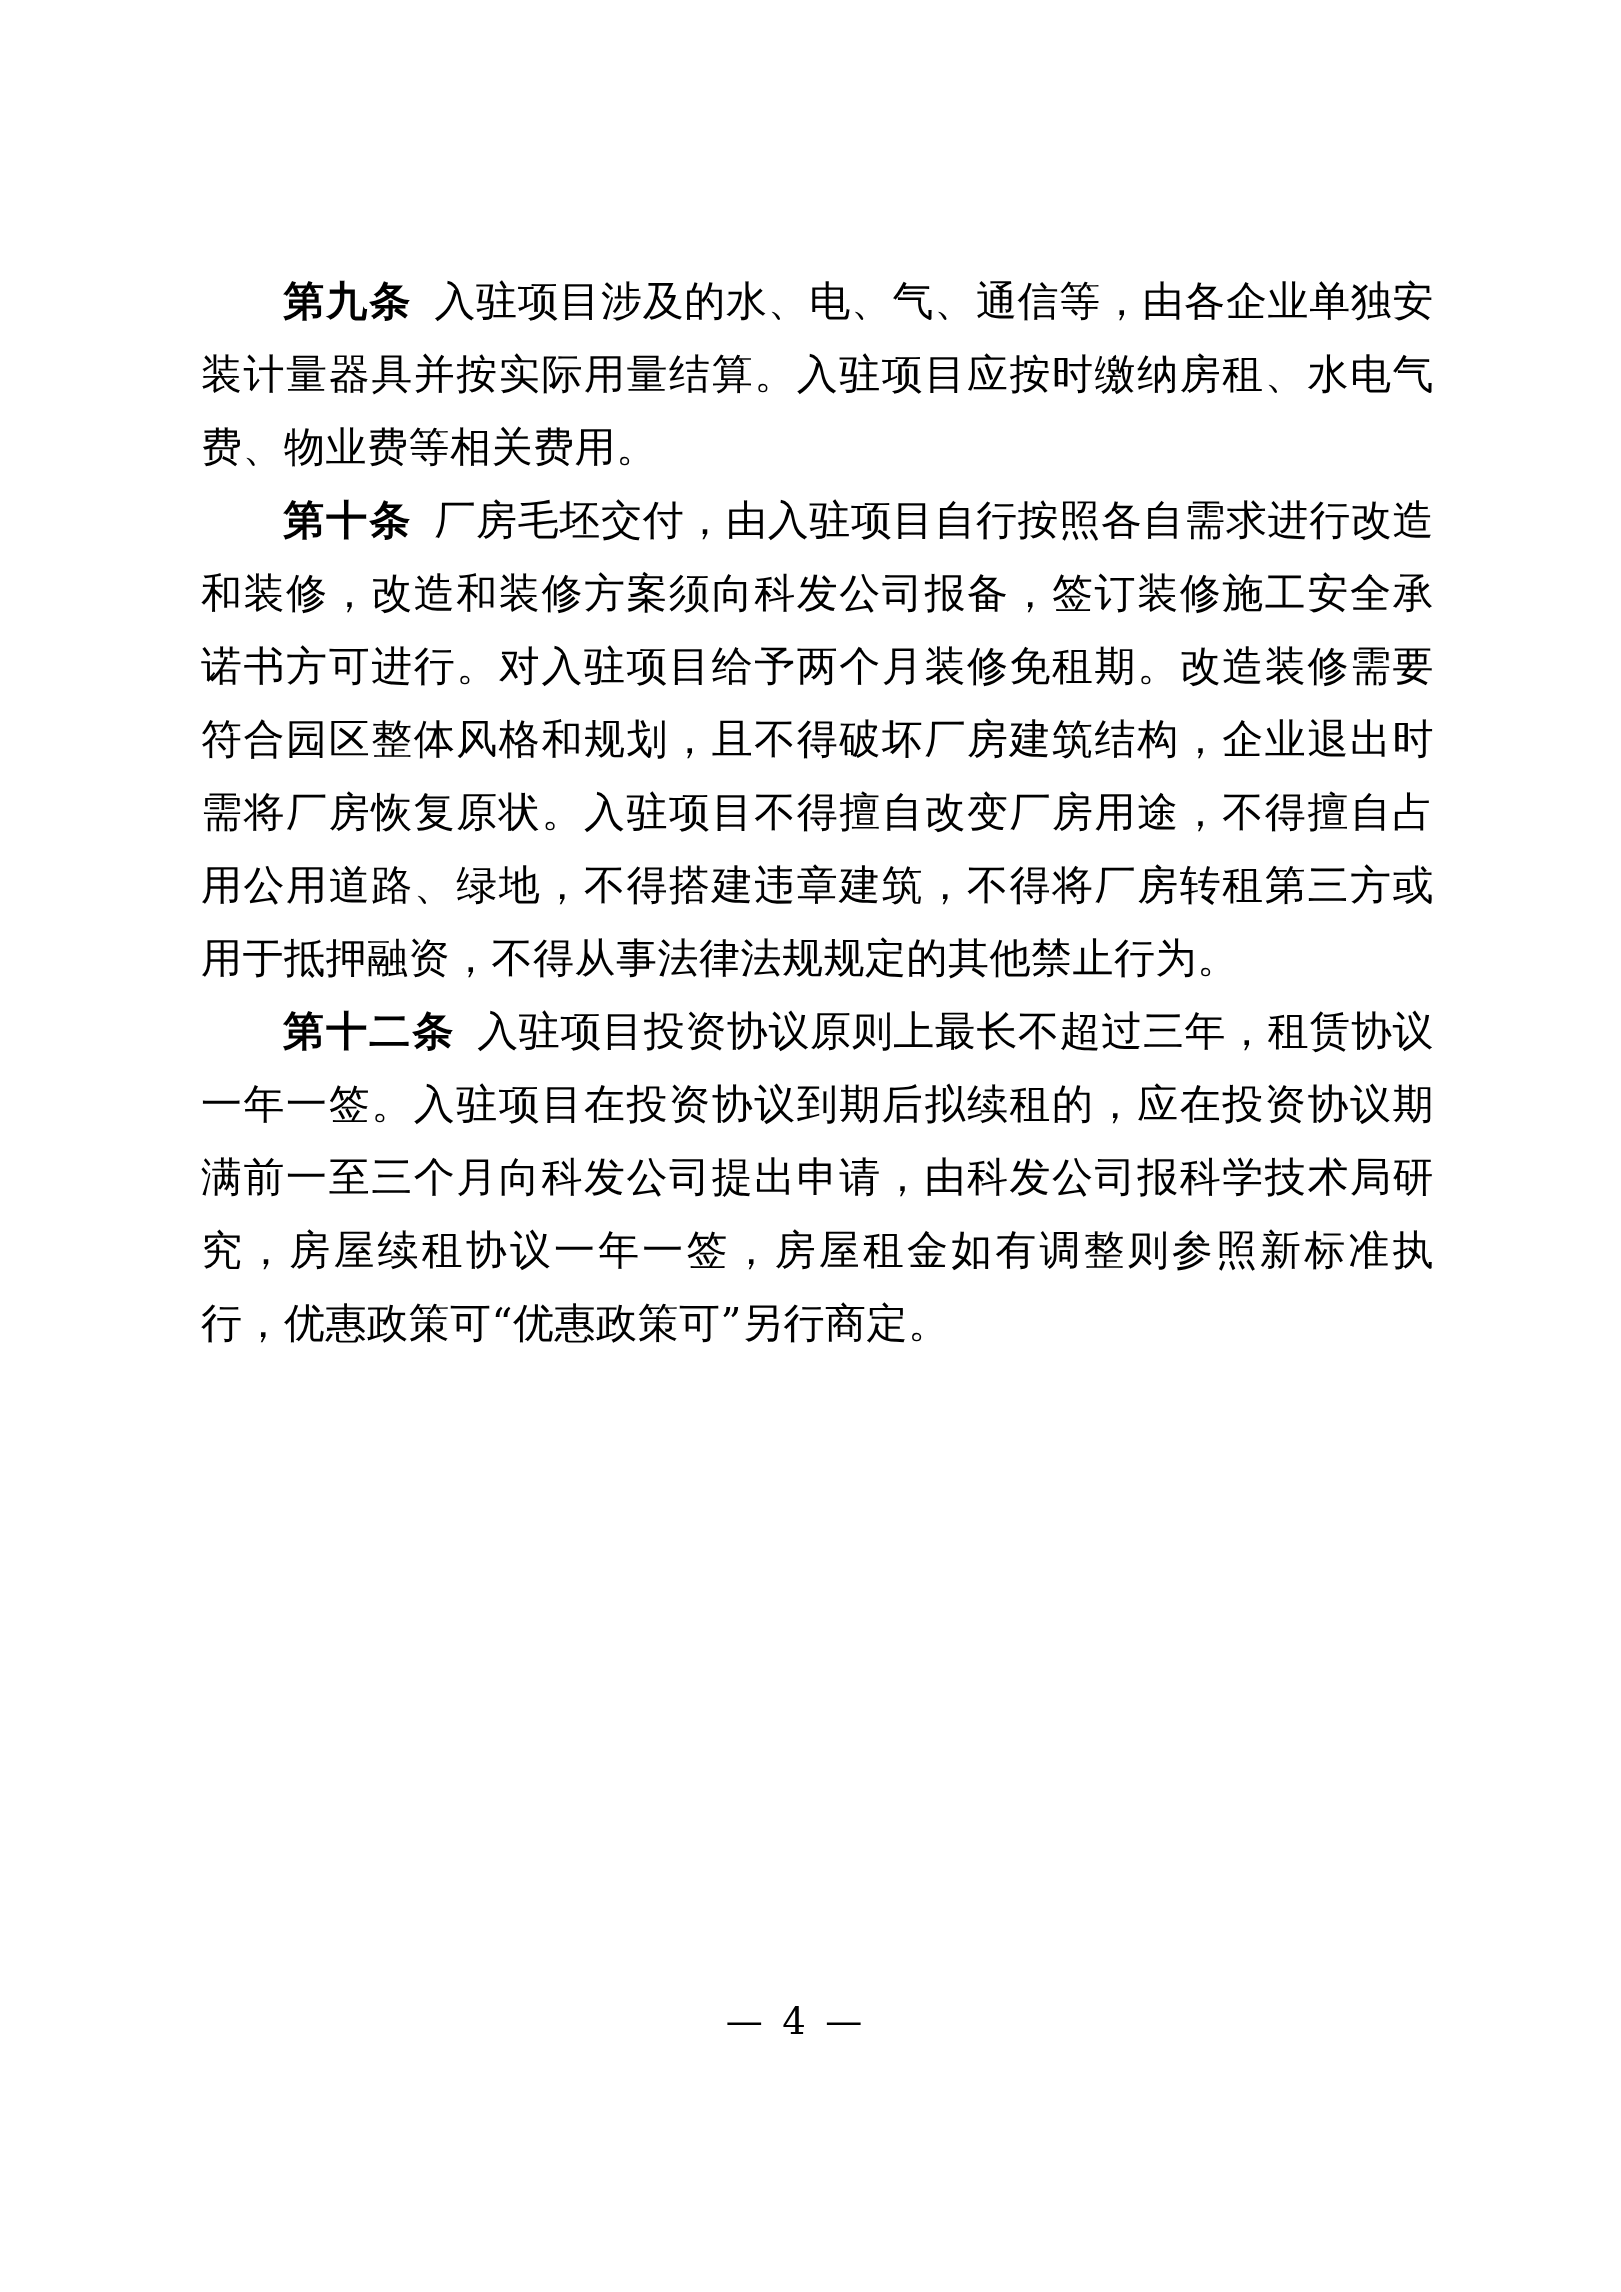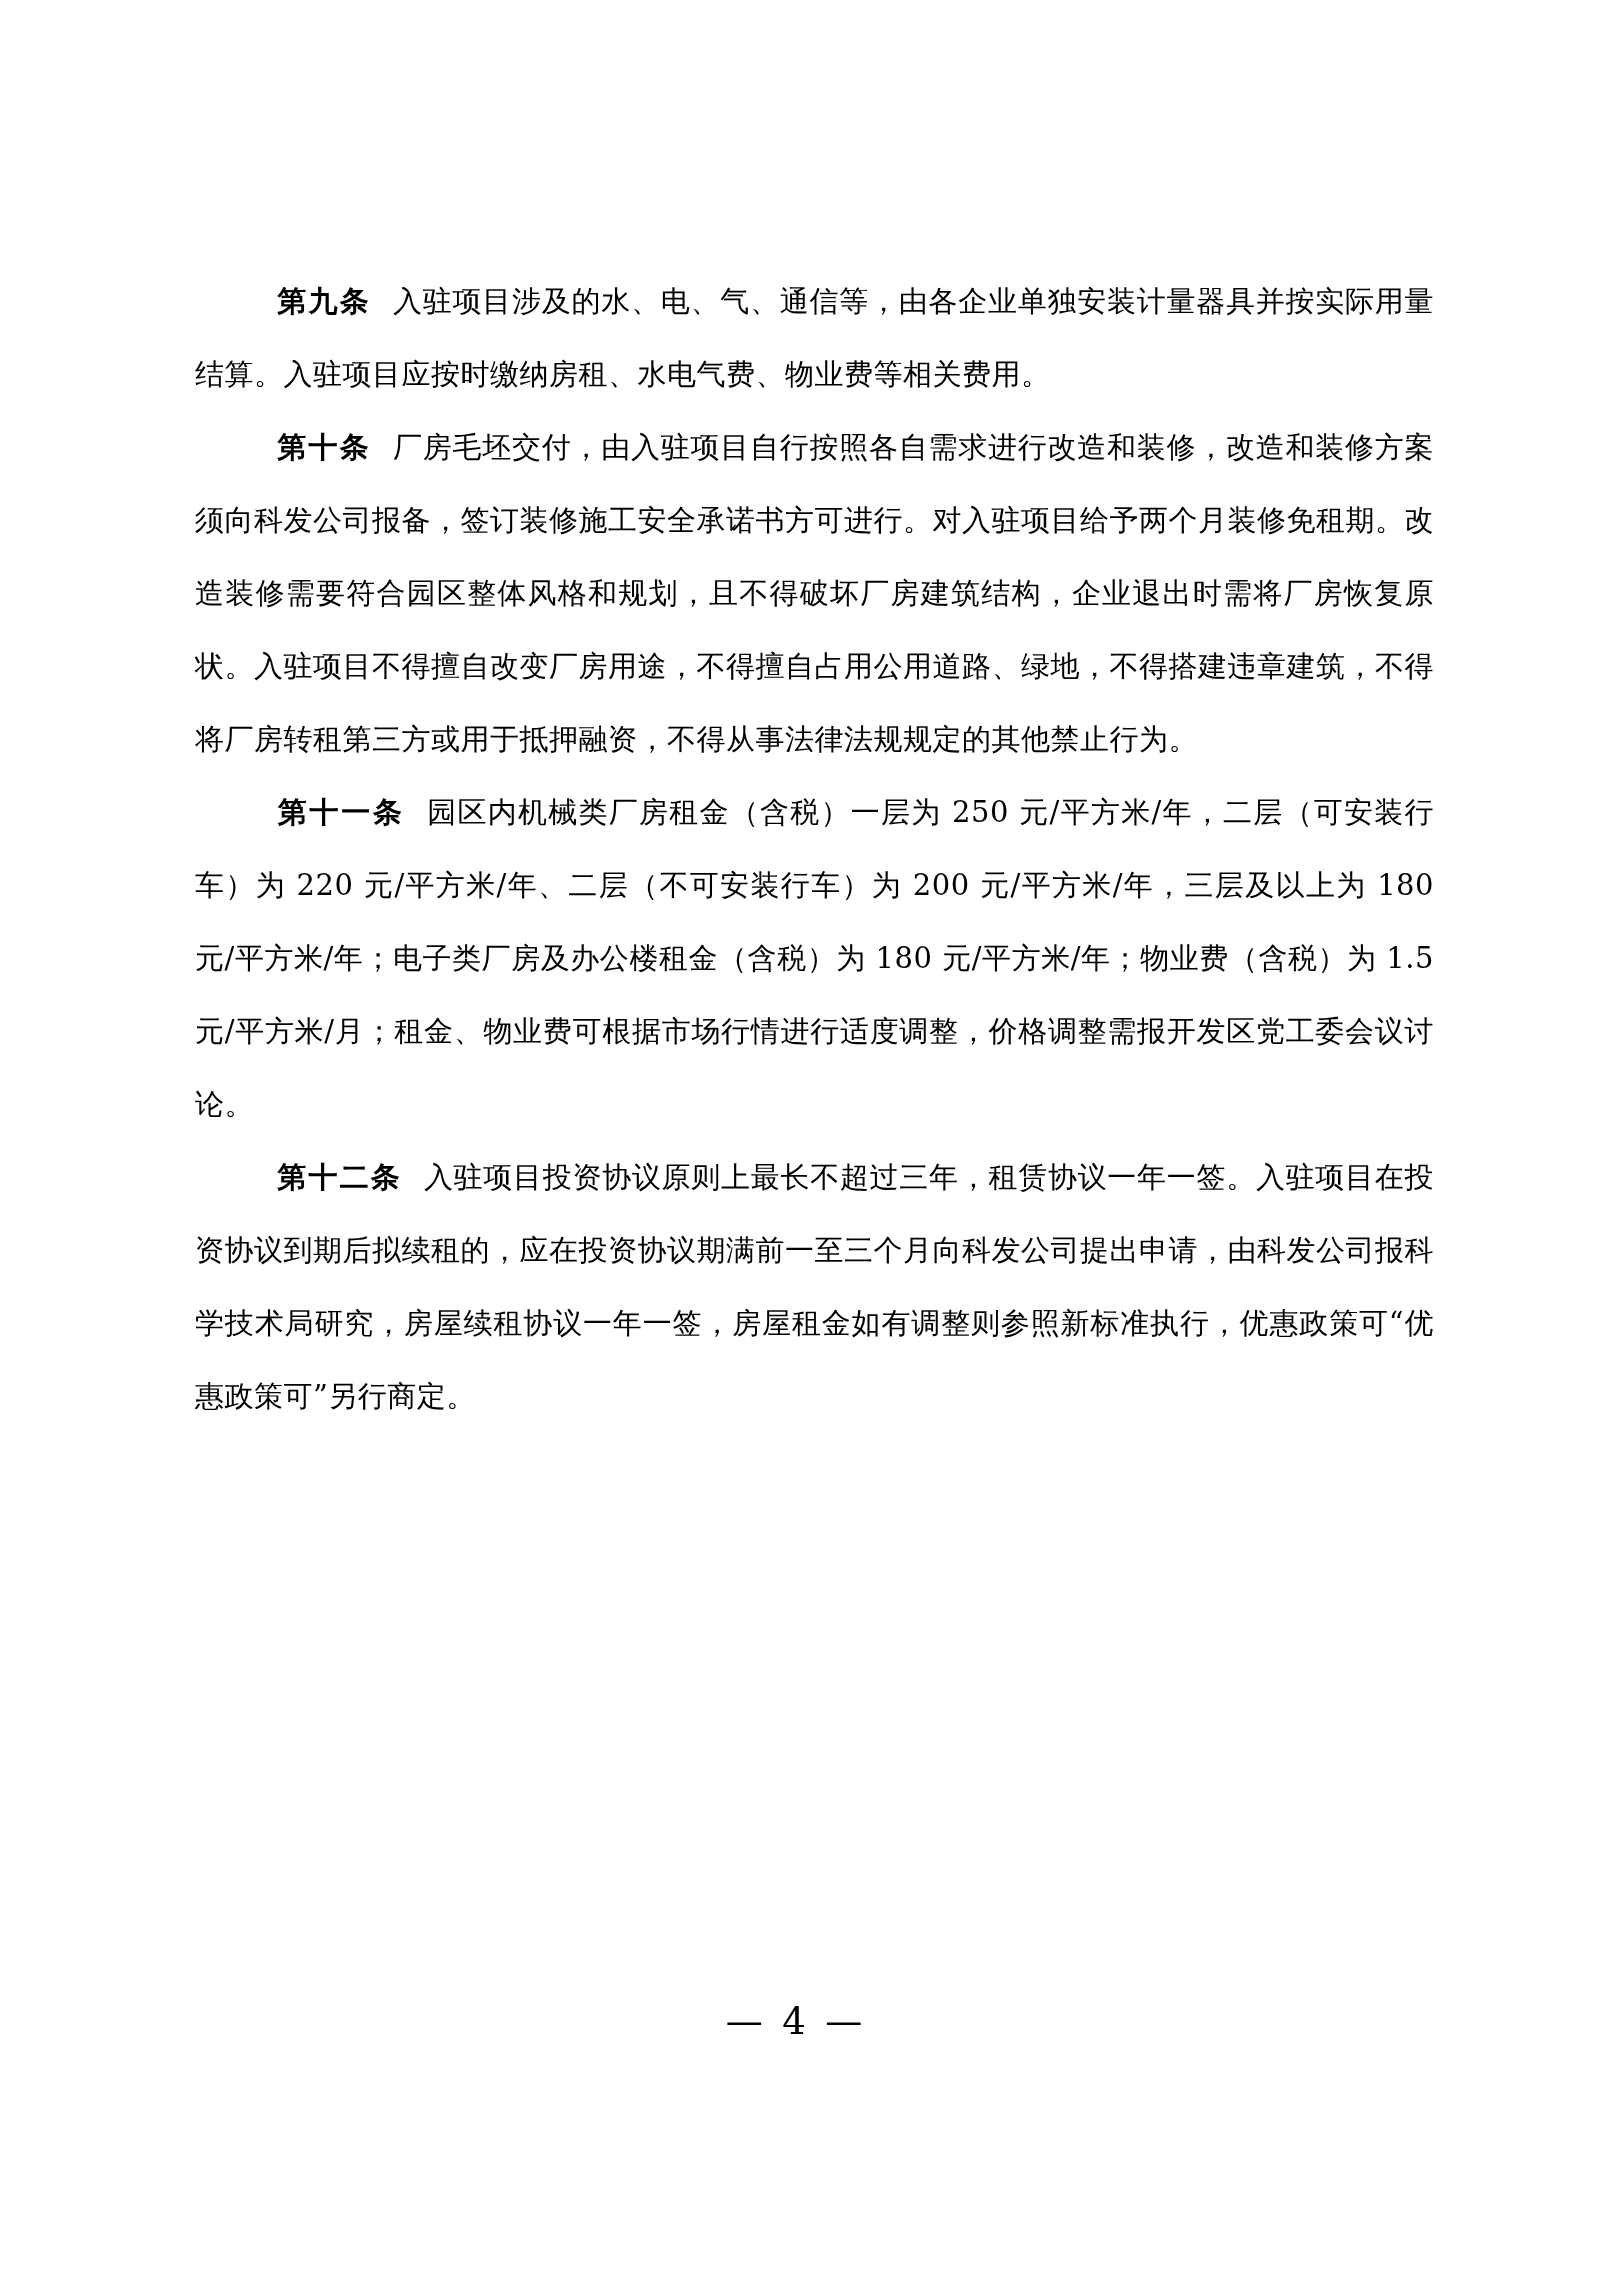--- a/index.html
+++ b/index.html
@@ -23,25 +23,25 @@
     height: 2293px;
     box-sizing: border-box;
   }
   .content {
     position: absolute;
     left: 194px;
     top: 265px;
     width: 1240px;
   }
   .para {
-    font-size: 29px;
+    font-size: 41px;
     line-height: 73px;
     text-align: justify;
     text-justify: inter-ideograph;
-    margin: 0 0 0 1px;
+    margin: 0 0 0 7px;
     letter-spacing: 0.5px;
     text-indent: 0;
   }
   .para + .para {
     margin-top: 0px;
   }
   .indent {
     display: inline-block;
     width: 82px;
   }
@@ -74,23 +74,20 @@
   <div class="content">
 
     <p class="para">
       <span class="indent"></span><span class="heading-run">第九条</span><span class="gap-sm"></span><span>入驻项目涉及的水、电、气、通信等，由各企业单独安装计量器具并按实际用量结算。入驻项目应按时缴纳房租、水电气费、物业费等相关费用。</span>
     </p>
 
     <p class="para">
       <span class="indent"></span><span class="heading-run">第十条</span><span class="gap-sm"></span><span>厂房毛坯交付，由入驻项目自行按照各自需求进行改造和装修，改造和装修方案须向科发公司报备，签订装修施工安全承诺书方可进行。对入驻项目给予两个月装修免租期。改造装修需要符合园区整体风格和规划，且不得破坏厂房建筑结构，企业退出时需将厂房恢复原状。入驻项目不得擅自改变厂房用途，不得擅自占用公用道路、绿地，不得搭建违章建筑，不得将厂房转租第三方或用于抵押融资，不得从事法律法规规定的其他禁止行为。</span>
     </p>
 
-    <p class="para">
-      <span class="indent"></span><span class="heading-run">第十一条</span><span class="gap-sm"></span><span>园区内机械类厂房租金（含税）一层为 250 元/平方米/年，二层（可安装行车）为 220 元/平方米/年、二层（不可安装行车）为 200 元/平方米/年，三层及以上为 180 元/平方米/年；电子类厂房及办公楼租金（含税）为 180 元/平方米/年；物业费（含税）为 1.5 元/平方米/月；租金、物业费可根据市场行情进行适度调整，价格调整需报开发区党工委会议讨论。</span>
-    </p>
 
     <p class="para">
       <span class="indent"></span><span class="heading-run">第十二条</span><span class="gap-sm"></span><span>入驻项目投资协议原则上最长不超过三年，租赁协议一年一签。入驻项目在投资协议到期后拟续租的，应在投资协议期满前一至三个月向科发公司提出申请，由科发公司报科学技术局研究，房屋续租协议一年一签，房屋租金如有调整则参照新标准执行，优惠政策可“优惠政策可”另行商定。</span>
     </p>
 
   </div>
 
   <div class="footer">
     <span class="footer-inner">— 4 —</span>
   </div>

